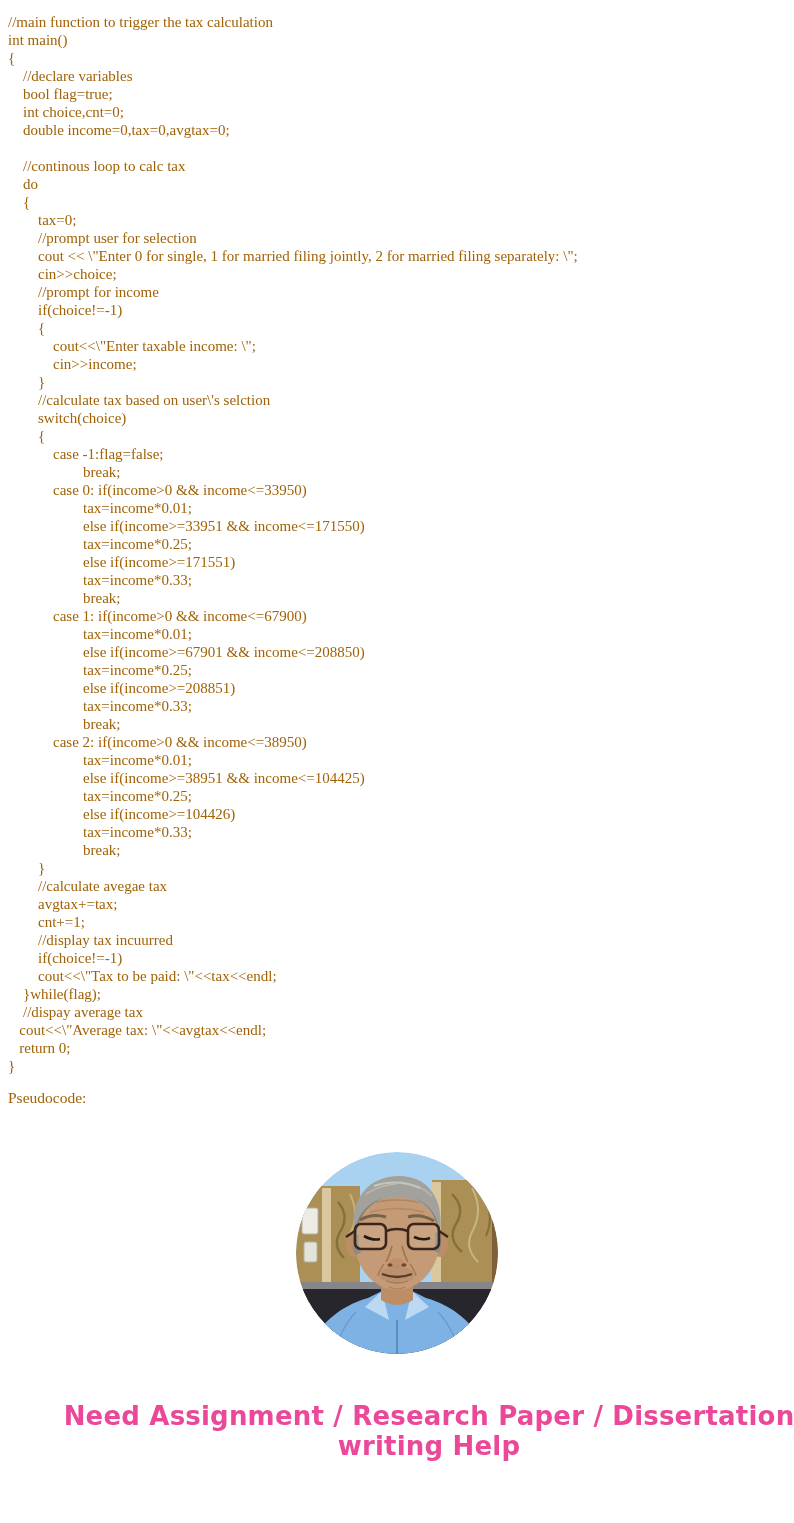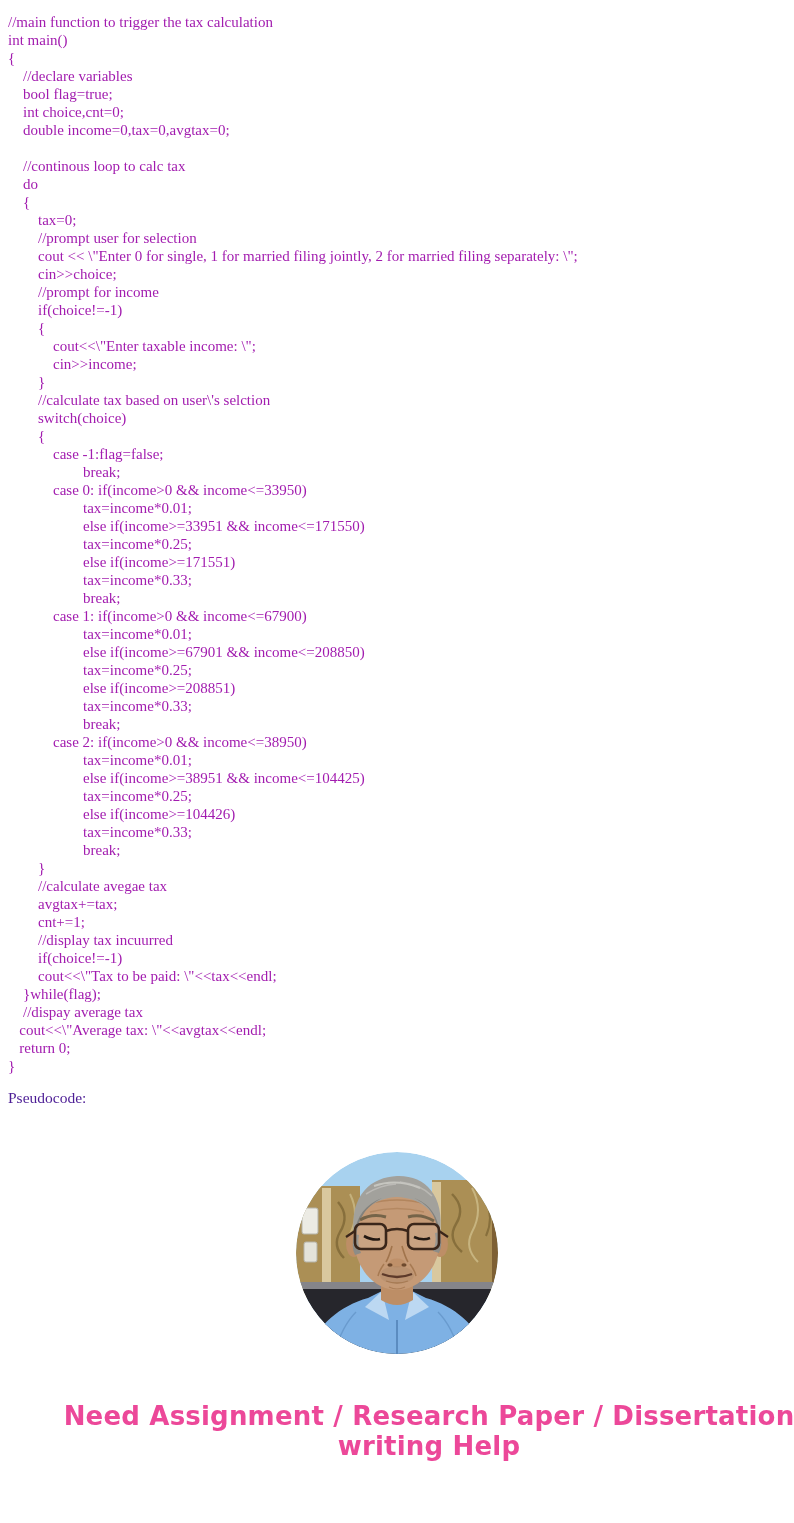--- a/index.html
+++ b/index.html
@@ -13,30 +13,30 @@
     color: #000000;
   }
   .code-listing {
     position: absolute;
     left: 8px;
     top: 13px;
     margin: 0;
     font-family: "Liberation Serif", "DejaVu Serif", serif;
     font-size: 15px;
     line-height: 18px;
-    color: #a21caf;
+    color: #a16207;
   }
   .code-line { white-space: pre; min-height: 18px; }
   .pseudocode-label {
     position: absolute;
     left: 8px;
     top: 1089px;
     font-size: 15.5px;
     line-height: 18px;
-    color: #4c1d95;
+    color: #a16207;
   }
   .avatar {
     position: absolute;
     left: 296px;
     top: 1152px;
     width: 202px;
     height: 202px;
     border-radius: 50%;
     overflow: hidden;
   }

